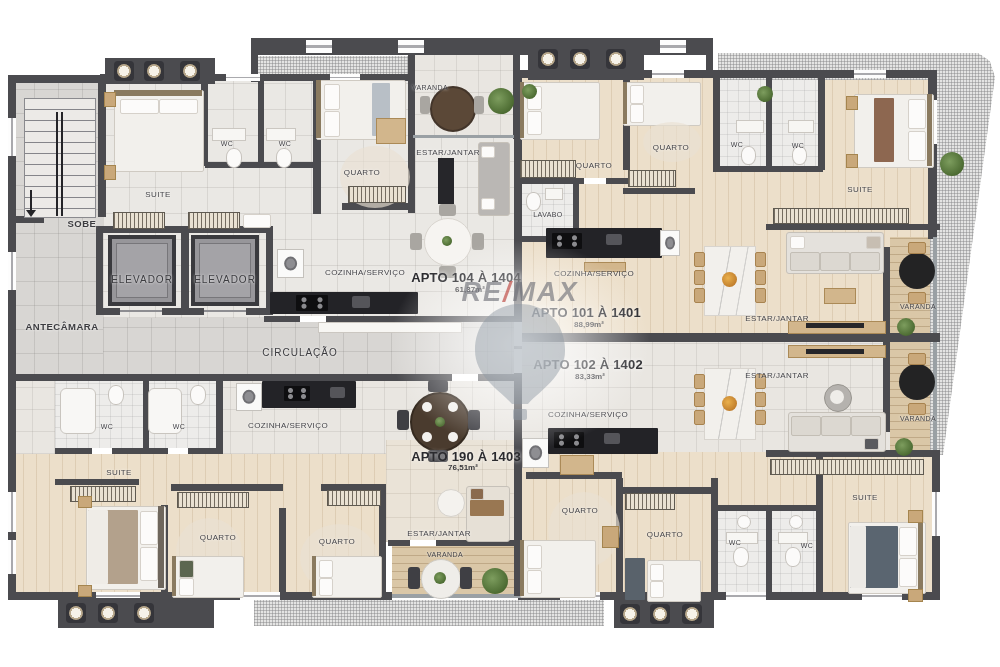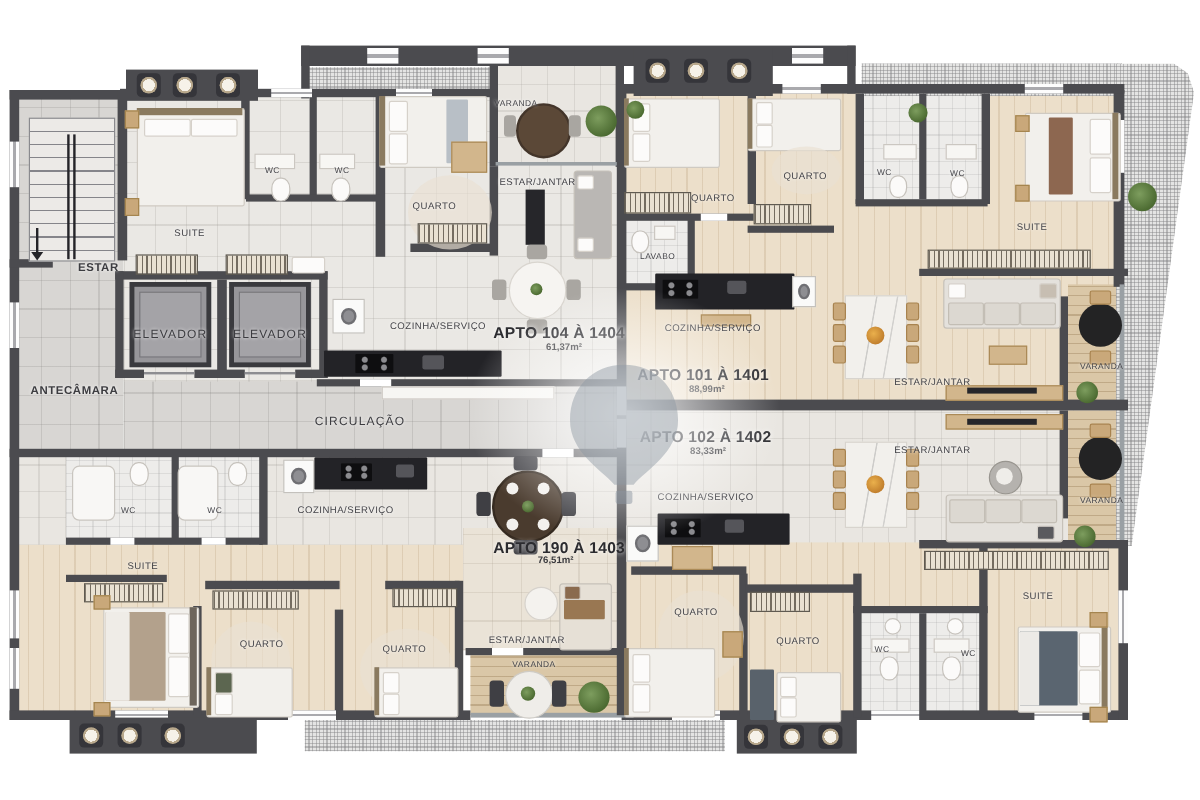--- a/index.html
+++ b/index.html
@@ -447,21 +447,21 @@
   <div class="rnd" style="left:437px;top:489px;width:26px;height:26px;background:#f4f2ee;border:1px solid #d6d2cc"></div>
   <div class="sofa" style="left:466px;top:486px;width:42px;height:54px;background:#e6e0d6"></div>
   <div class="duvet" style="left:470px;top:500px;width:34px;height:16px;background:#997752"></div>
   <div class="pillow" style="left:470px;top:488px;width:12px;height:10px;background:#8a6a4e"></div>
   <div class="rnd" style="left:421px;top:559px;width:38px;height:38px;background:#efede9;border:1px solid #cfccc6"></div>
   <div class="plant" style="left:434px;top:572px;width:12px;height:12px"></div>
   <div class="dchair" style="left:408px;top:567px;width:12px;height:22px"></div>
   <div class="dchair" style="left:460px;top:567px;width:12px;height:22px"></div>
   <div class="plant" style="left:482px;top:568px;width:26px;height:26px"></div>
 
-  <div class="lbl med" style="left:82px;top:223px">ESTAR</div>
+  <div class="lbl med" style="left:82px;top:223px">SOBE</div>
   <div class="lbl med" style="left:62px;top:326px">ANTECÂMARA</div>
   <div class="lbl big" style="left:142px;top:279px">ELEVADOR</div>
   <div class="lbl big" style="left:225px;top:279px">ELEVADOR</div>
   <div class="lbl big" style="left:300px;top:352px">CIRCULAÇÃO</div>
 
   <div class="lbl" style="left:158px;top:194px">SUITE</div>
   <div class="lbl sm" style="left:227px;top:143px">WC</div>
   <div class="lbl sm" style="left:285px;top:143px">WC</div>
   <div class="lbl" style="left:362px;top:172px">QUARTO</div>
   <div class="lbl sm" style="left:430px;top:87px">VARANDA</div>
@@ -503,15 +503,16 @@
   <div class="lbl sm" style="left:445px;top:554px">VARANDA</div>
   <div class="apt-name" style="left:466px;top:456px">APTO 190 À 1403</div>
   <div class="apt-area" style="left:463px;top:467px">76,51m²</div>
 
   <div class="wmk">
     <div class="glow"></div>
     <svg width="100" height="125" viewBox="0 0 100 125">
       <path d="M50,2 C76,2 95,21 95,48 C95,75 69,89 58,102 L42,102 C31,89 5,75 5,48 C5,21 24,2 50,2 Z" fill="rgba(140,150,162,0.45)"></path>
       <rect x="43" y="107" width="14" height="11" rx="2" fill="rgba(140,150,162,0.5)"></rect>
     </svg>
+    <div class="txt"><span>RE</span><span class="slash">/</span><span>MAX</span></div>
   </div>
 
 </div>
 
 </body></html>

